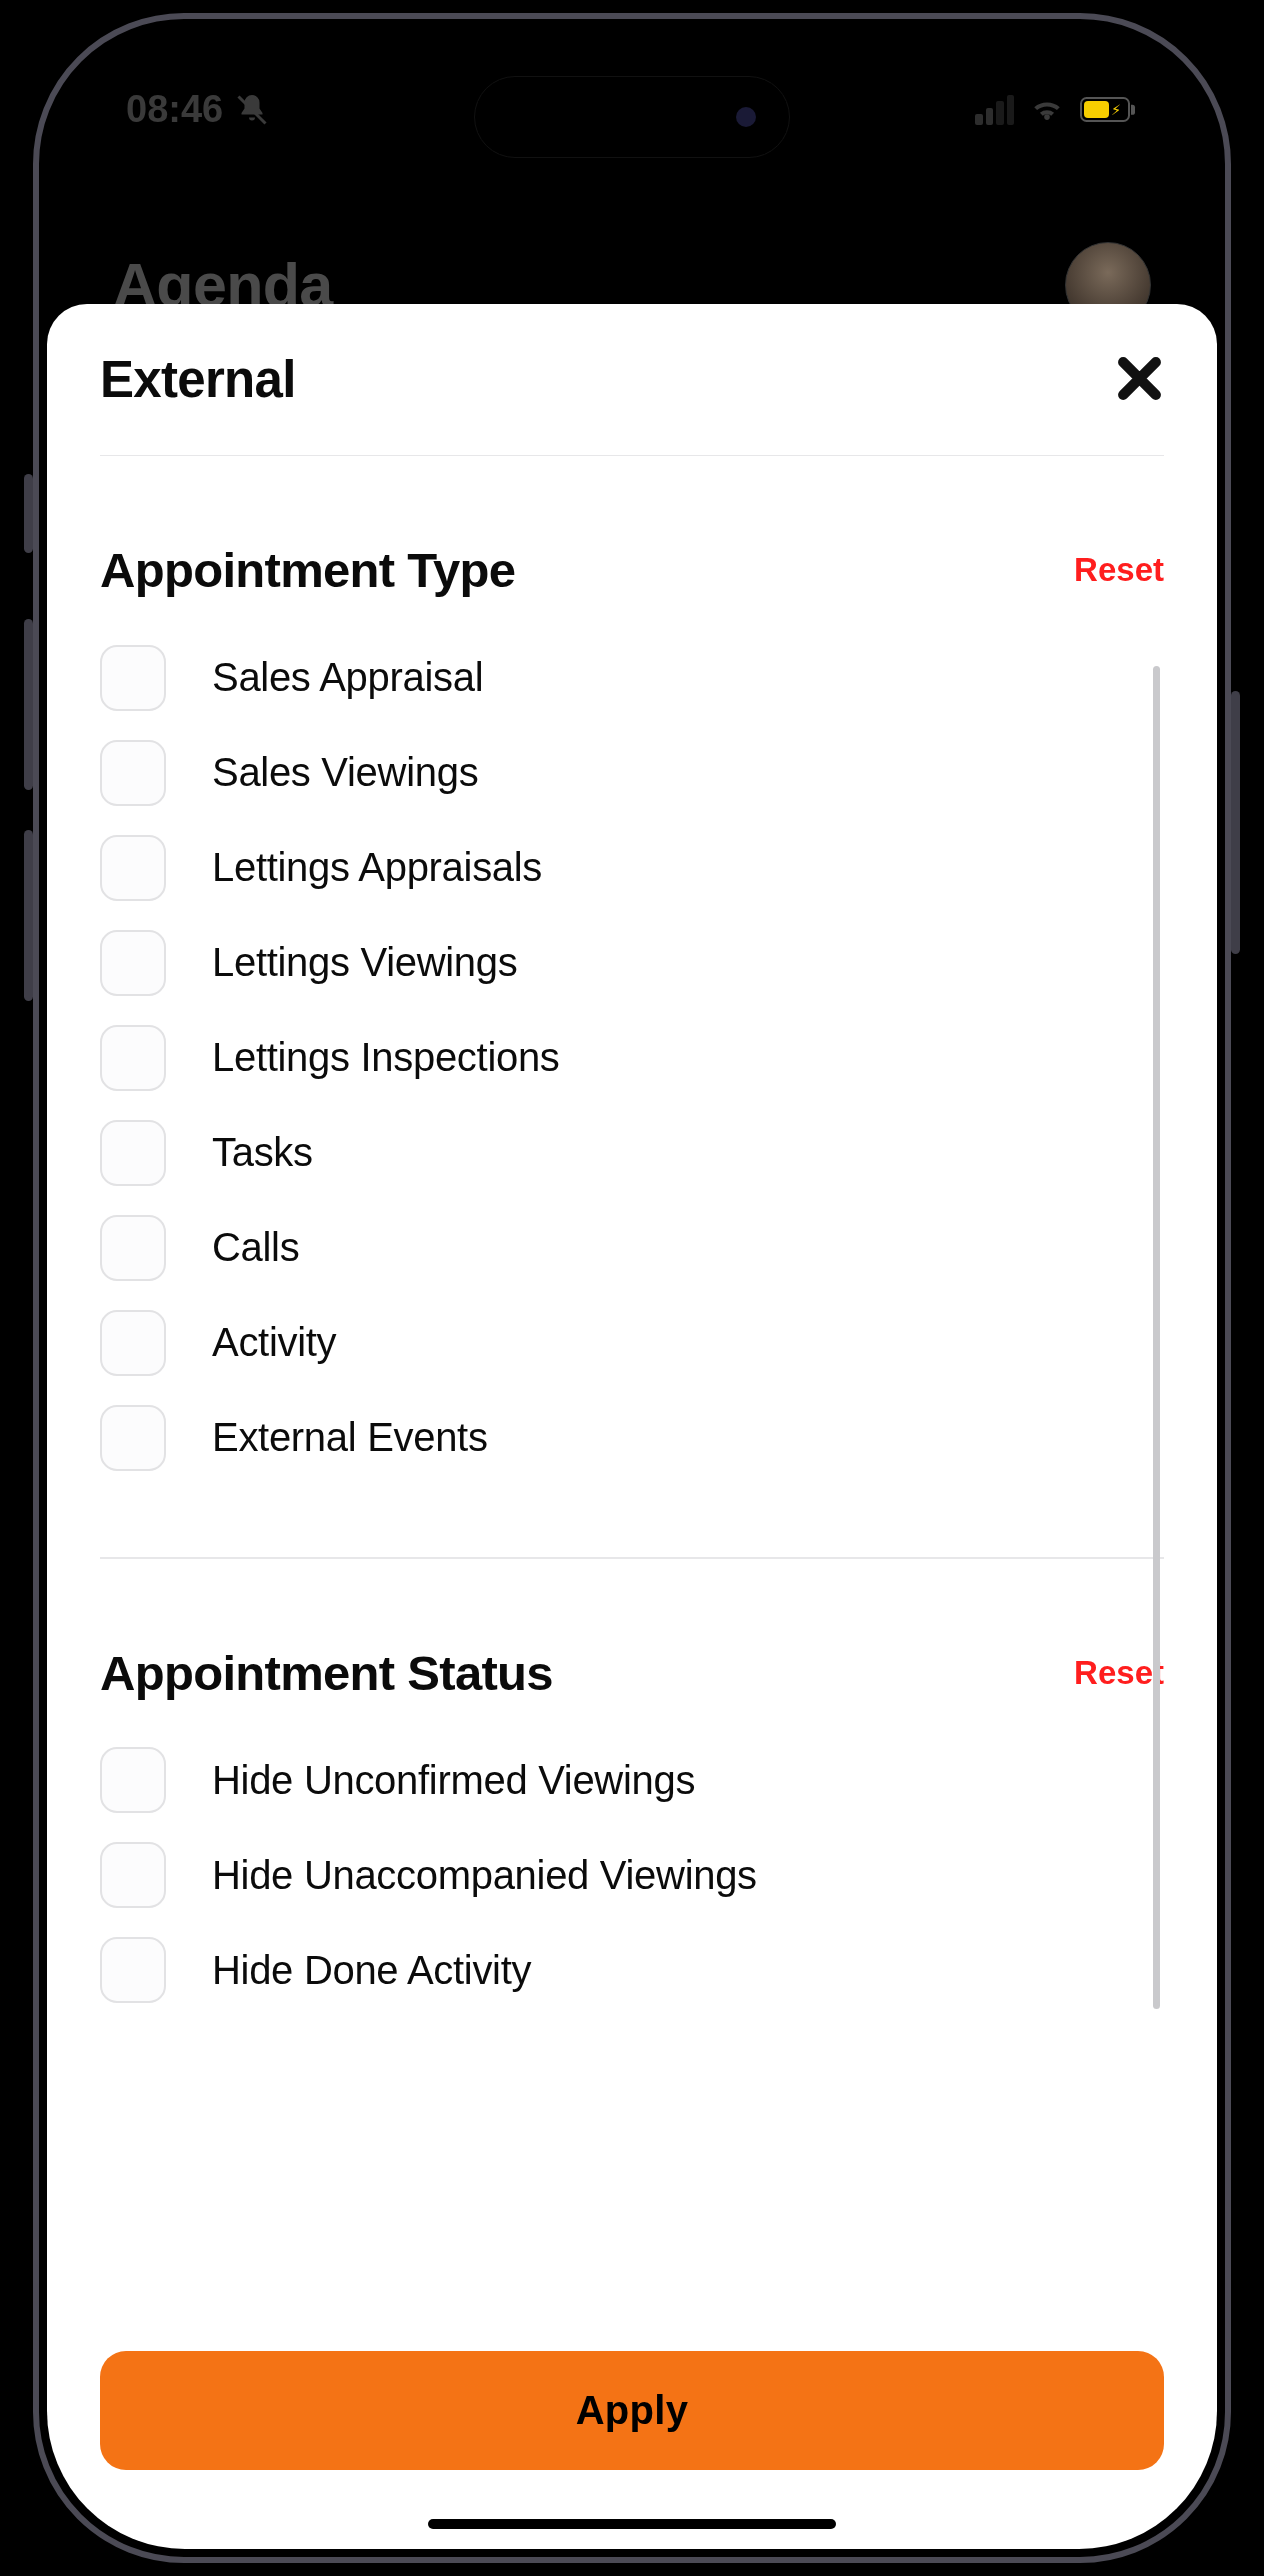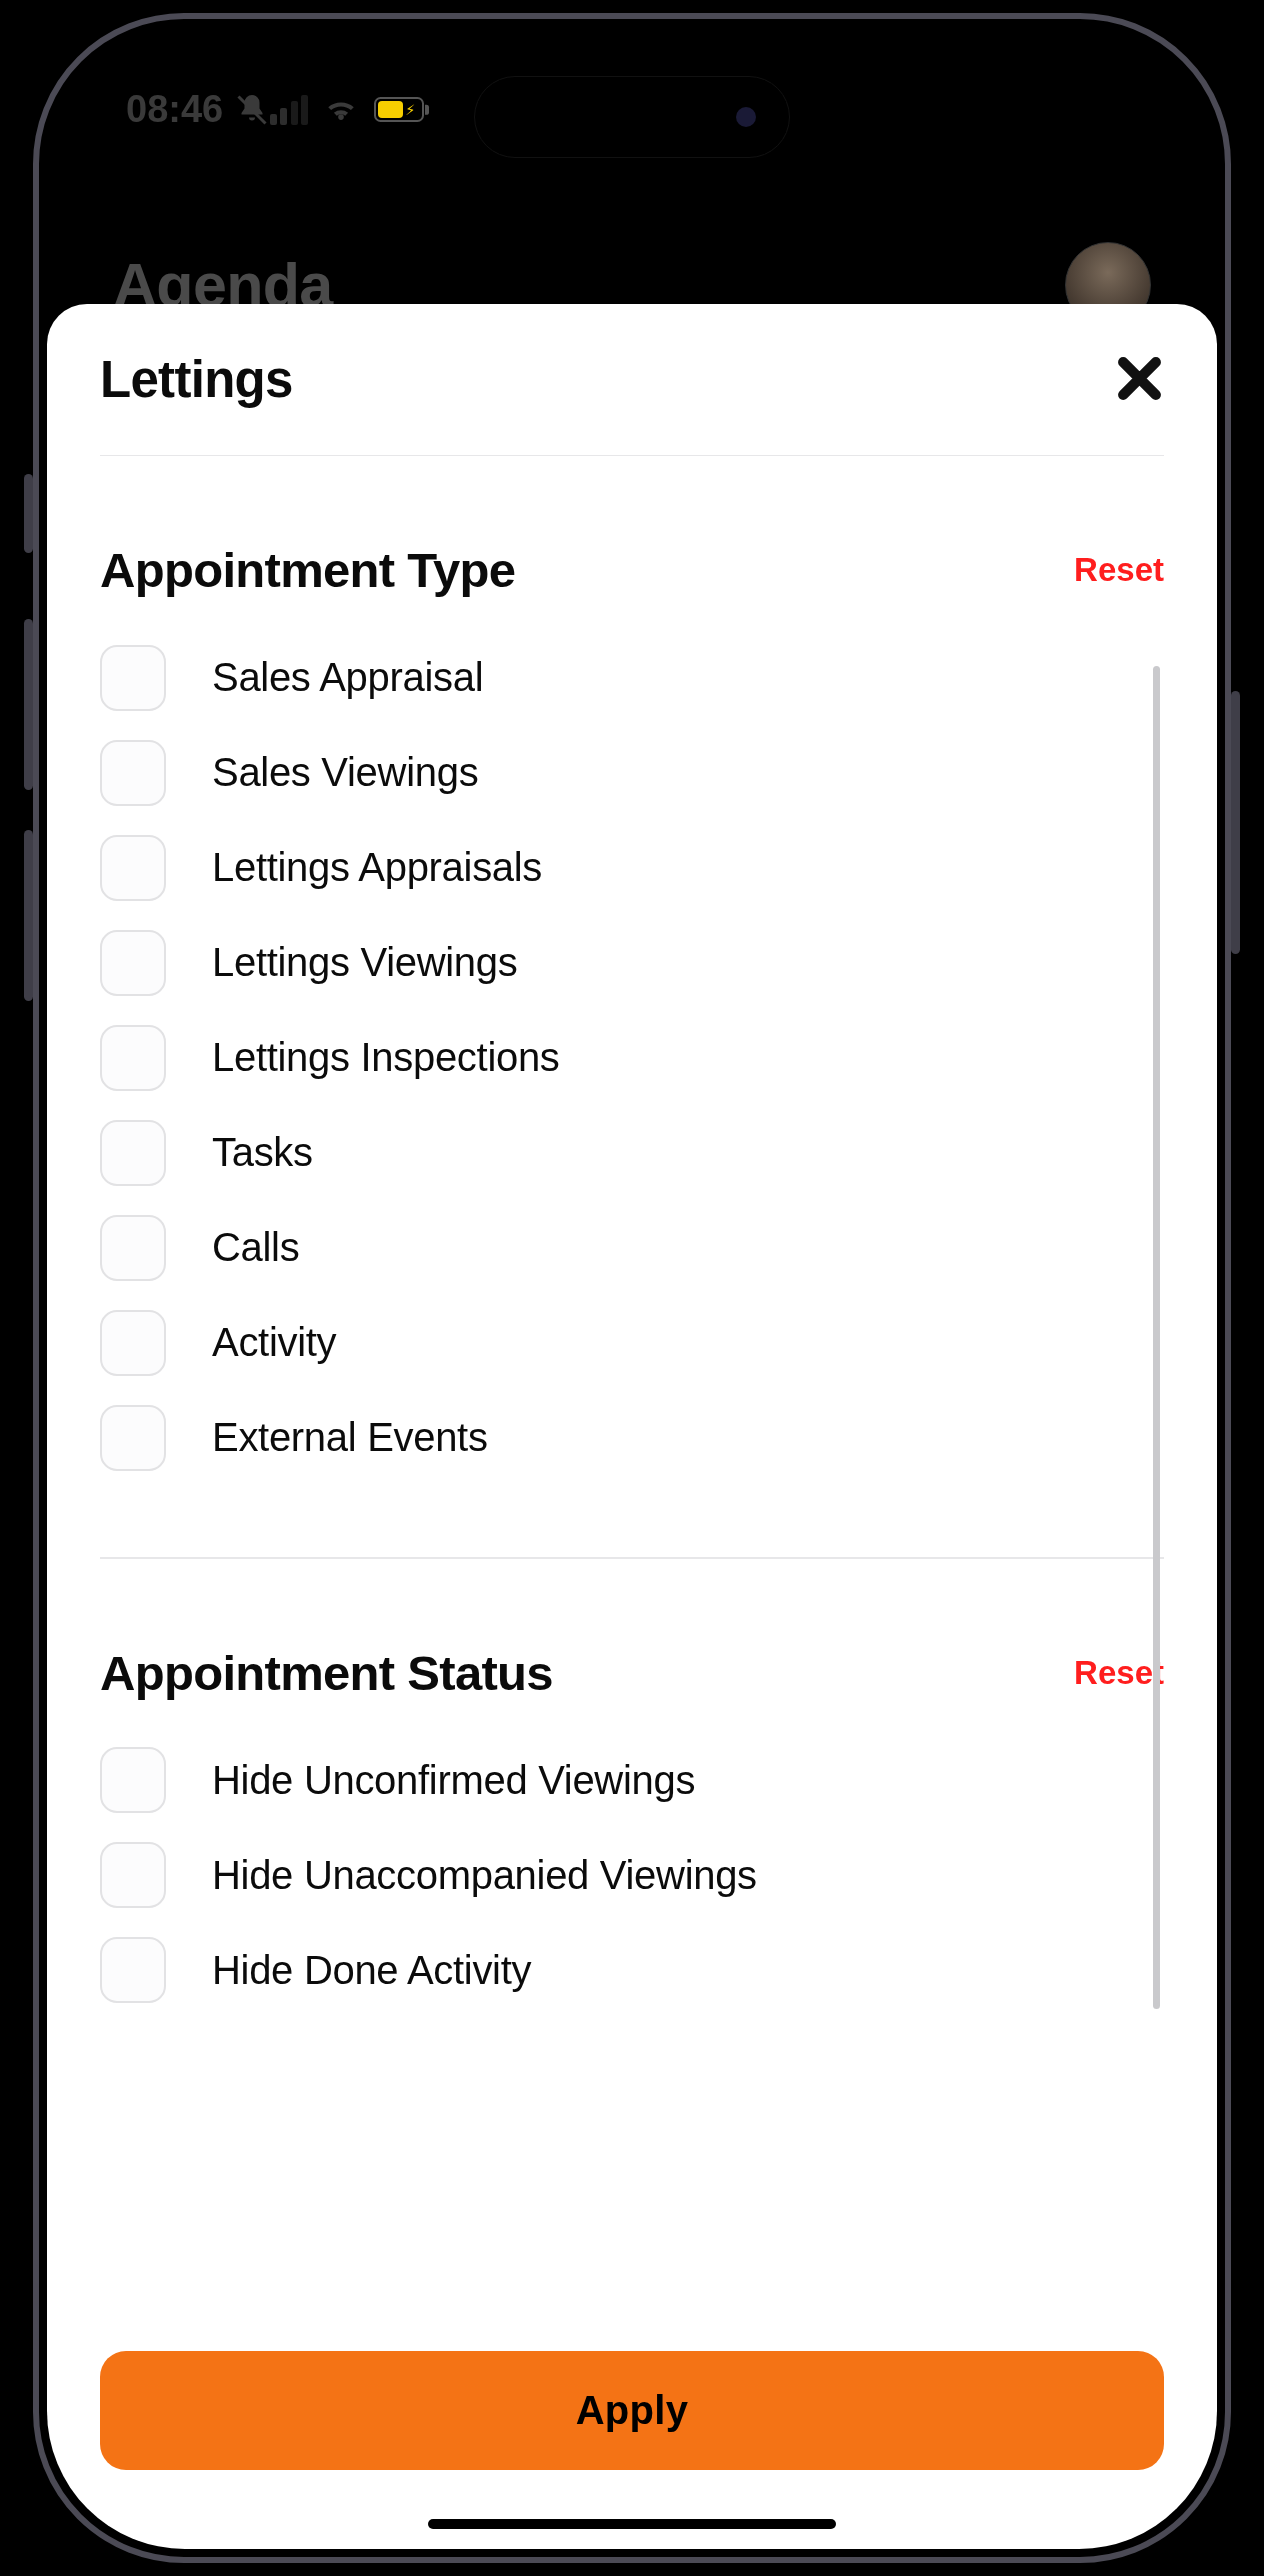--- a/index.html
+++ b/index.html
@@ -55,20 +55,21 @@
     background: #1a1a36;
   }
 
   
   .status-bar {
     position: absolute;
     top: 0; left: 0; right: 8px;
     height: 165px;
     display: flex;
     align-items: center;
+    justify-content: space-between;
     padding: 0 79px;
     color: #3a3a3a;
     z-index: 40;
   }
   .status-left {
     display: flex;
     align-items: center;
     gap: 10.5px;
     font-size: 38px;
     font-weight: 700;
@@ -336,21 +337,21 @@
       </div>
     </div>
 
     <div class="agenda-header">
       <span class="agenda-title">Agenda</span>
       <div class="avatar"></div>
     </div>
 
     <div class="sheet">
       <div class="sheet-header">
-        <span class="sheet-title">Lettings</span>
+        <span class="sheet-title">External</span>
         <button class="close-btn">
           <svg viewBox="0 0 24 24" fill="none">
             <path d="M4 4 L20 20 M20 4 L4 20" stroke-linecap="round"></path>
           </svg>
         </button>
       </div>
 
       <div class="sheet-body">
         <div class="divider"></div>
 

